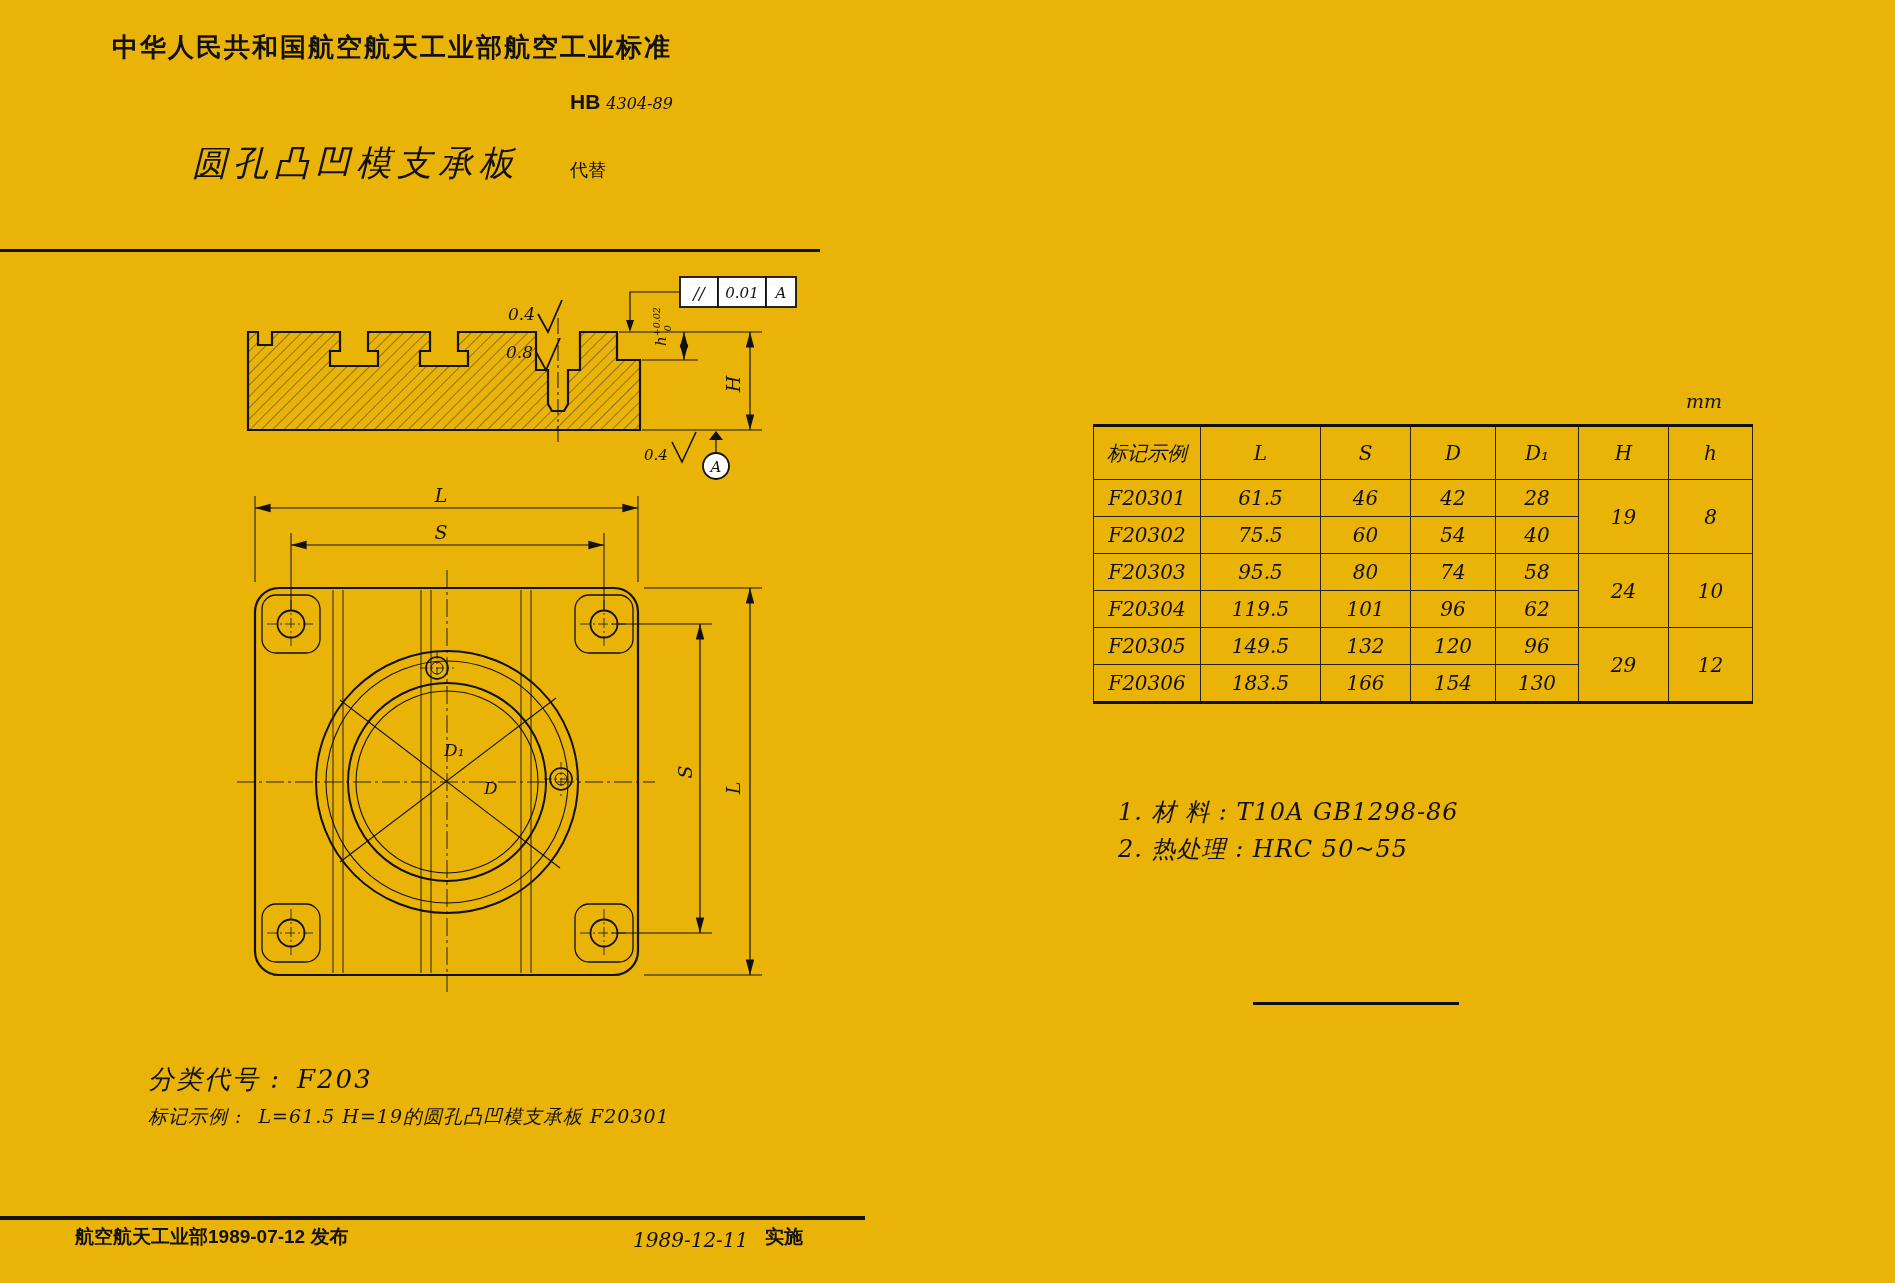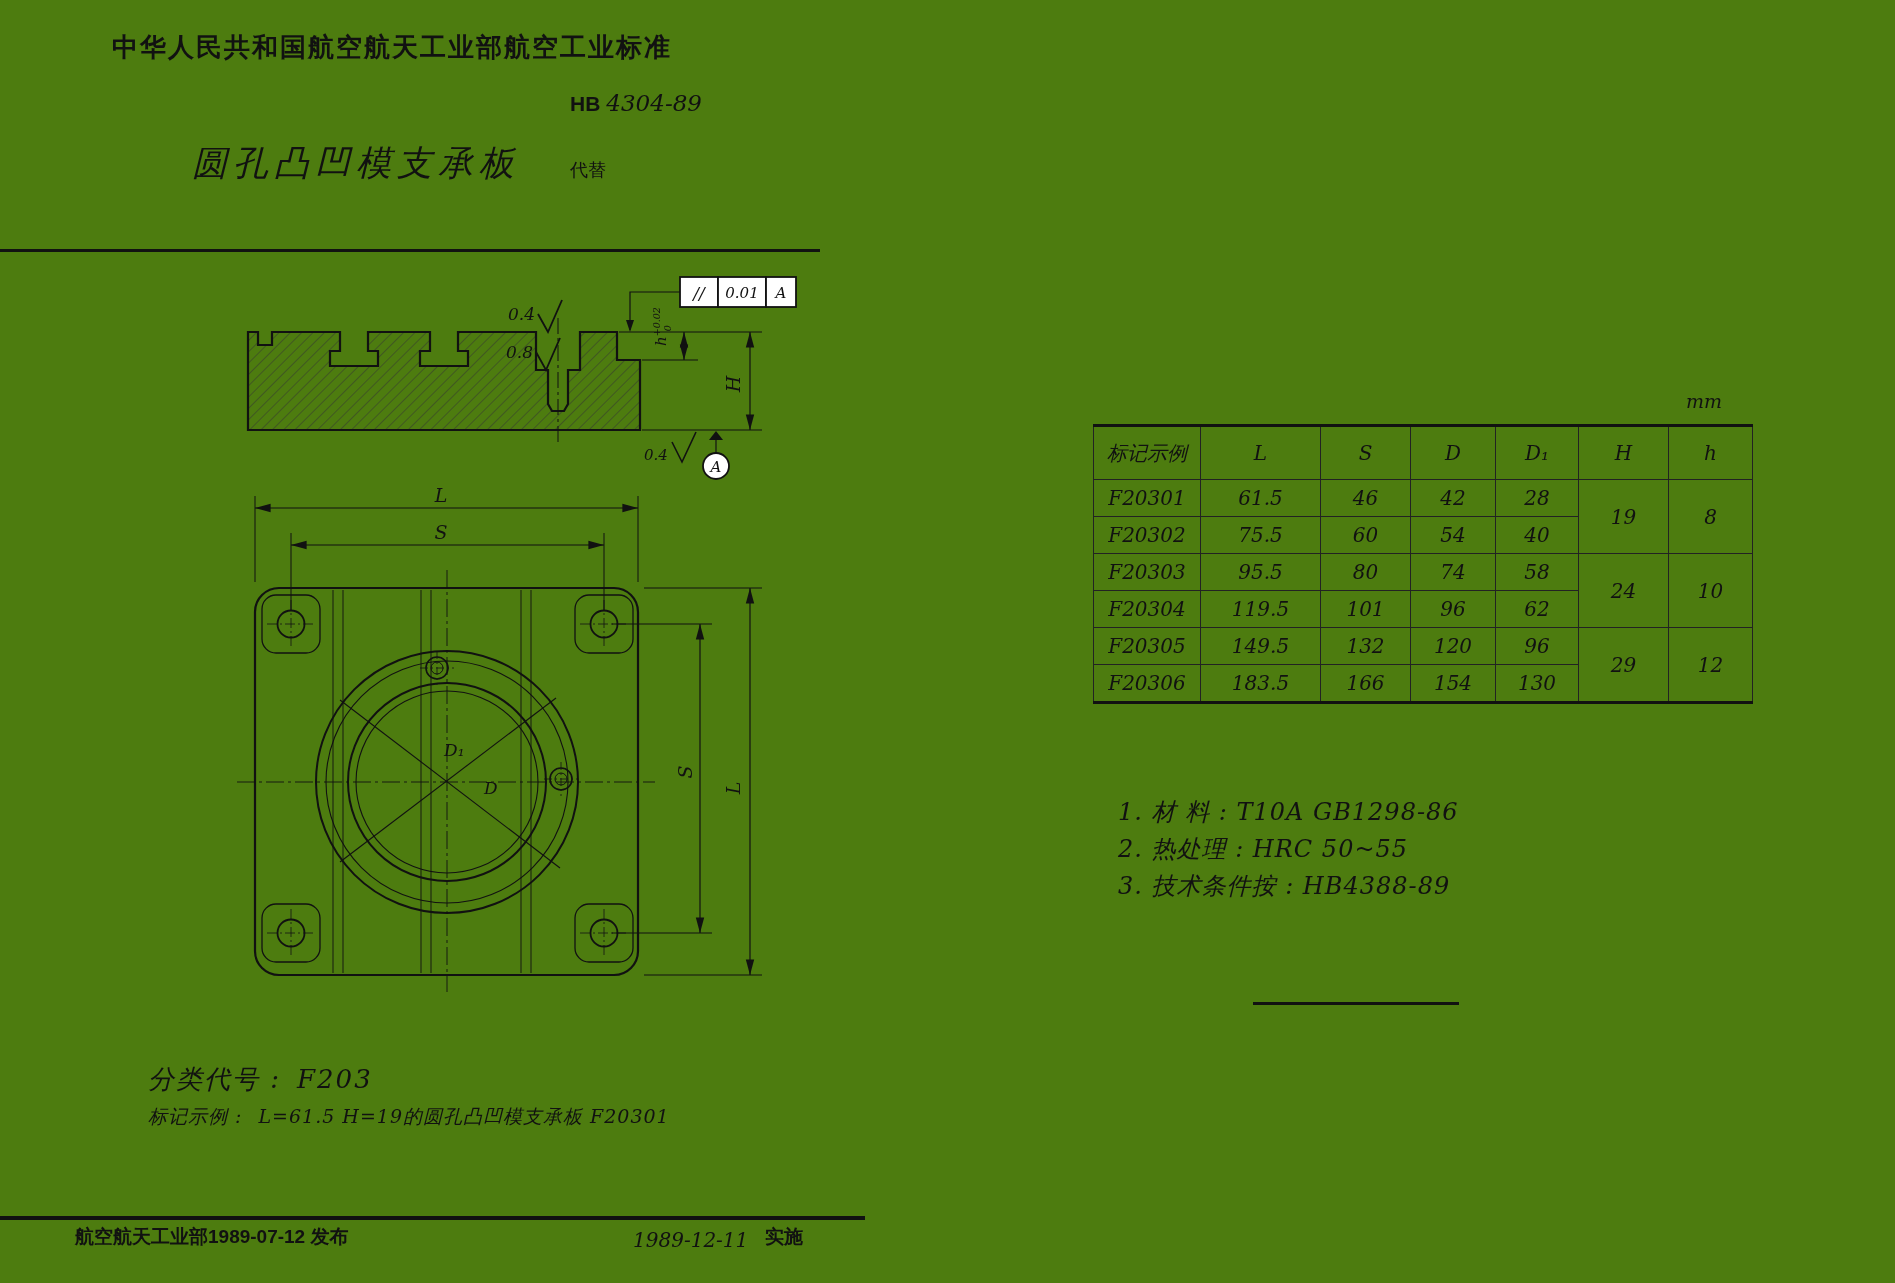--- a/index.html
+++ b/index.html
@@ -1,27 +1,27 @@
 <!DOCTYPE html>
 <html><head>
 <meta charset="utf-8">
 <style>
   html,body{margin:0;padding:0;background:#e8e8e8;}
-  .page{position:relative;width:1895px;height:1283px;background:#4d7c0f;overflow:hidden;
+  .page{position:relative;width:1895px;height:1283px;background:#eab308;overflow:hidden;
         font-family:"DejaVu Serif",serif;color:#111;}
   .print{font-family:"Liberation Sans","DejaVu Sans",sans-serif;font-weight:bold;}
   .hand{font-family:"DejaVu Serif",serif;font-style:italic;}
   .abs{position:absolute;}
   .rule{position:absolute;background:#111;}
 
   
   .org-line{left:112px;top:30px;font-size:26px;letter-spacing:2px;}
   .std-no{left:570px;top:90px;}
   .std-no .pfx{font-size:21px;}
-  .std-no .num{font-size:23px;margin-left:6px;}
+  .std-no .num{font-size:16px;margin-left:6px;}
   .doc-title{left:192px;top:140px;font-size:35px;letter-spacing:6px;}
   .replaces{left:570px;top:158px;font-size:18px;font-family:"Liberation Sans",sans-serif;}
 
   
   table.spec{position:absolute;left:1093px;top:424px;border-collapse:collapse;table-layout:fixed;
              border-top:3px solid #111;border-bottom:3px solid #111;}
   table.spec td{border:1px solid #222;text-align:center;vertical-align:middle;
                 font-style:italic;font-size:20px;padding:0;}
   table.spec tr.hdr td{height:52px;font-size:20px;}
   table.spec tr.row td{height:36px;}
@@ -253,21 +253,20 @@
       <td>166</td>
       <td>154</td>
       <td>130</td>
     </tr>
   </tbody>
     </table>
 
   <div class="abs notes hand">
     <div>1. 材  料 :  T10A   GB1298-86</div>
     <div>2. 热处理 :  HRC 50~55</div>
-    <div>3. 技术条件按 :  HB4388-89</div>
   </div>
   <div class="rule" style="left:1253px;top:1002px;width:206px;height:3px;"></div>
 
   <div class="abs class-line hand">
     <span>分类代号 :</span><span class="val">F203</span>
   </div>
   <div class="abs example-line hand">
     <span>标记示例 :</span><span class="val">L=61.5  H=19的圆孔凸凹模支承板  F20301</span>
   </div>
 

